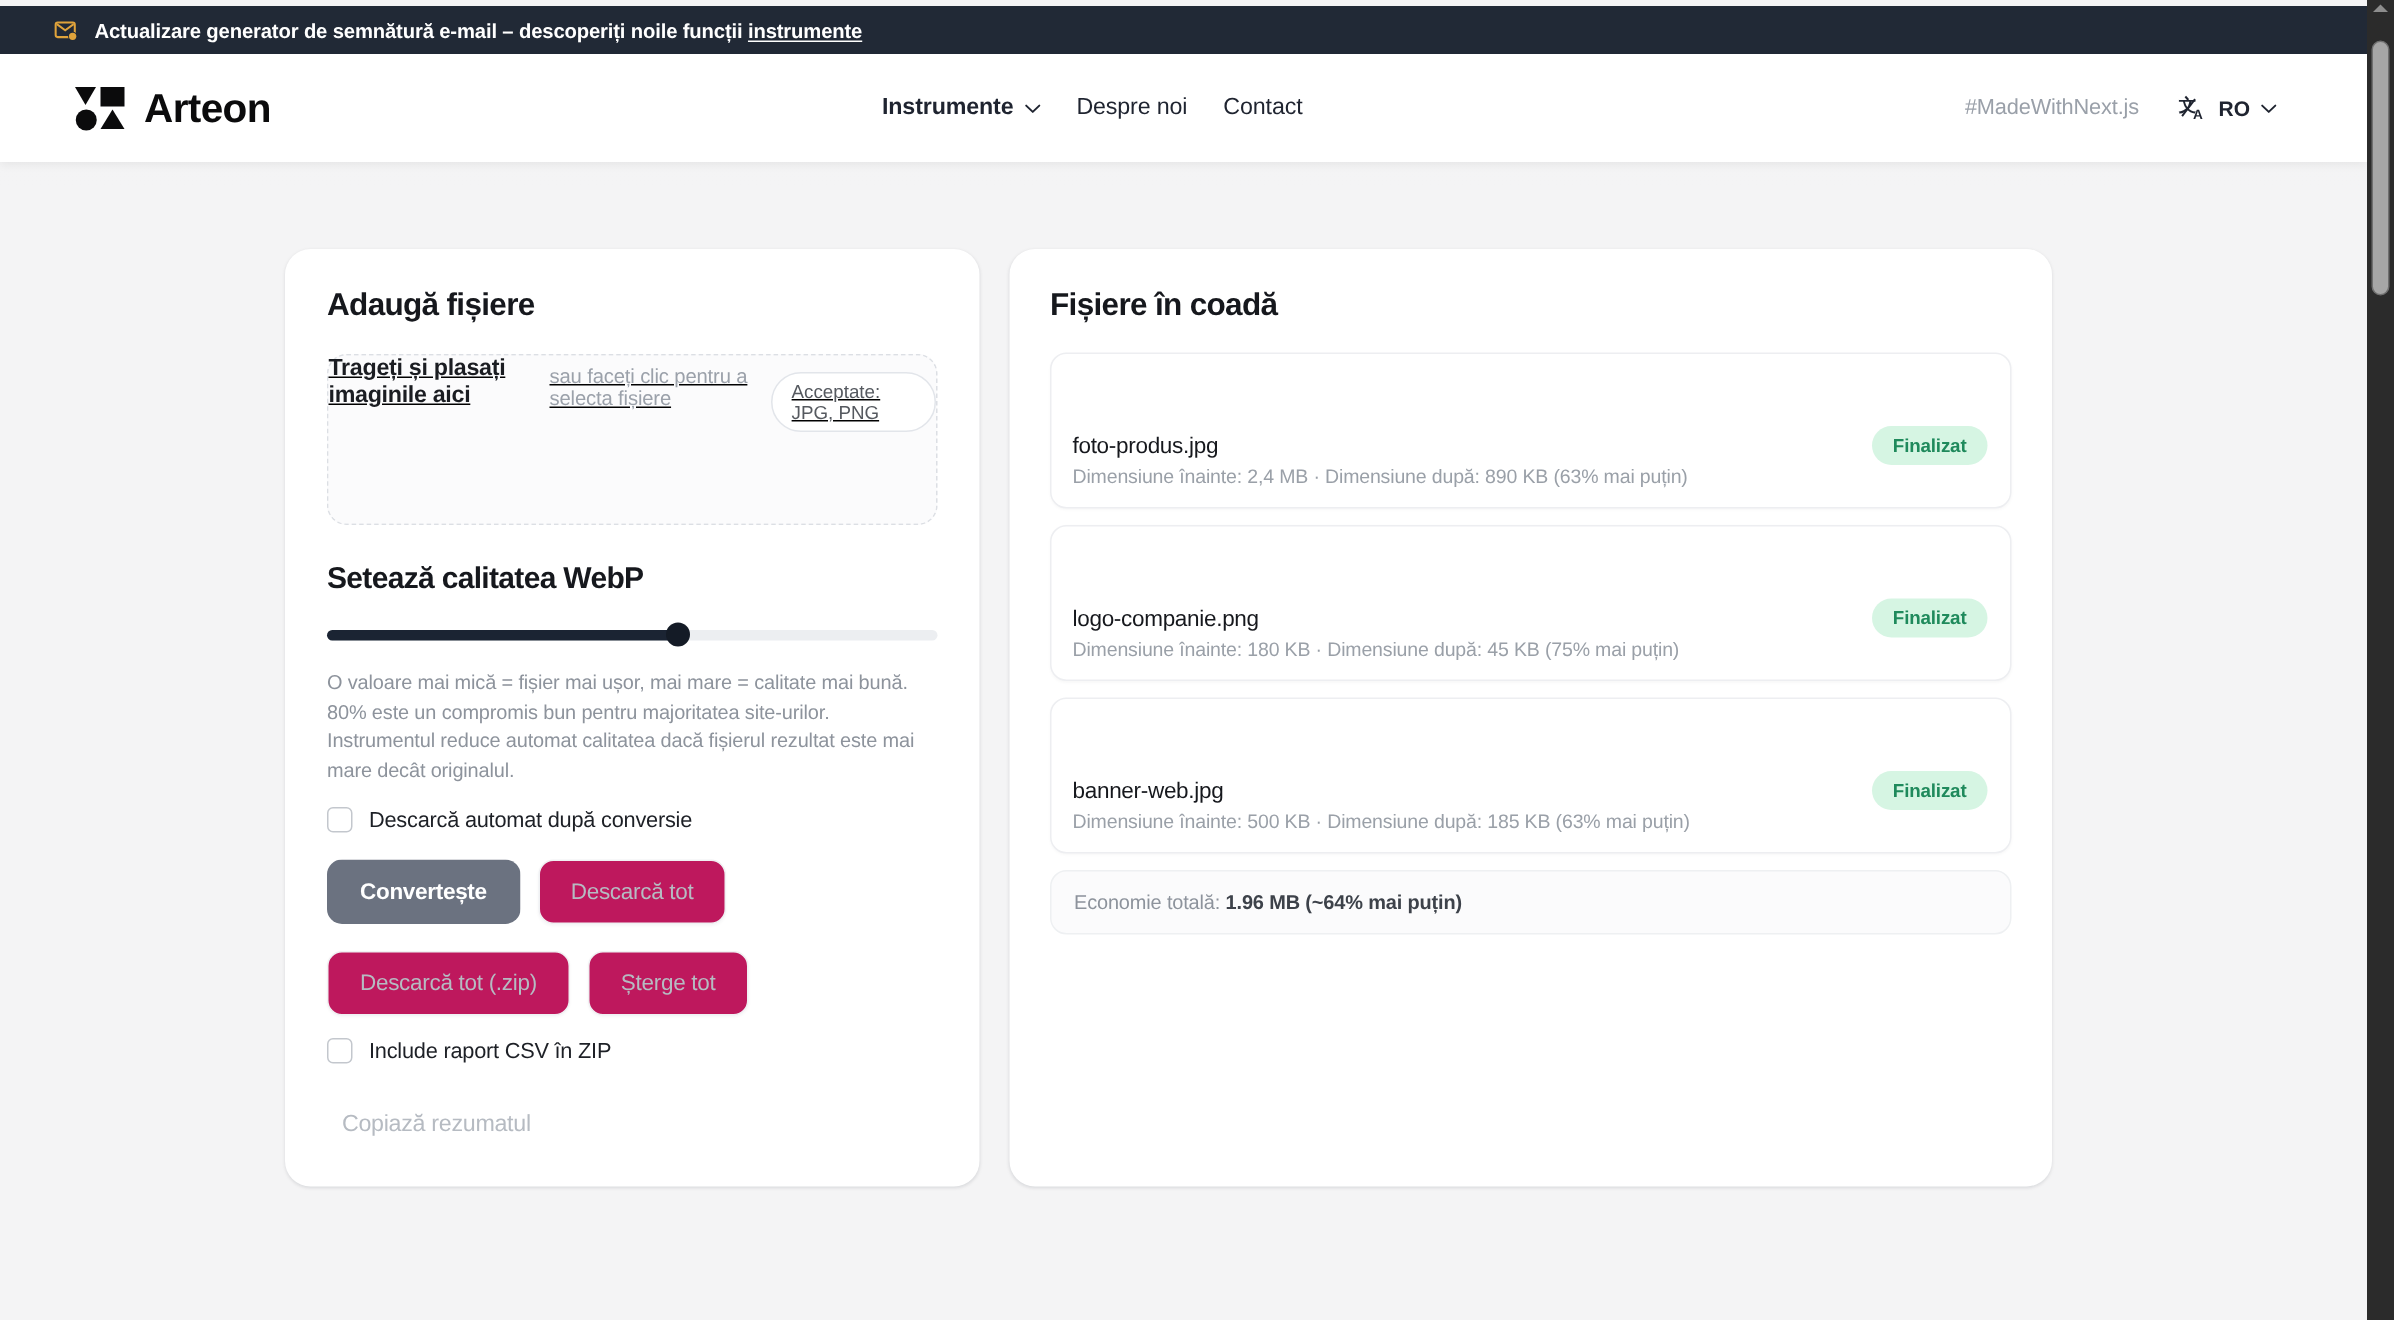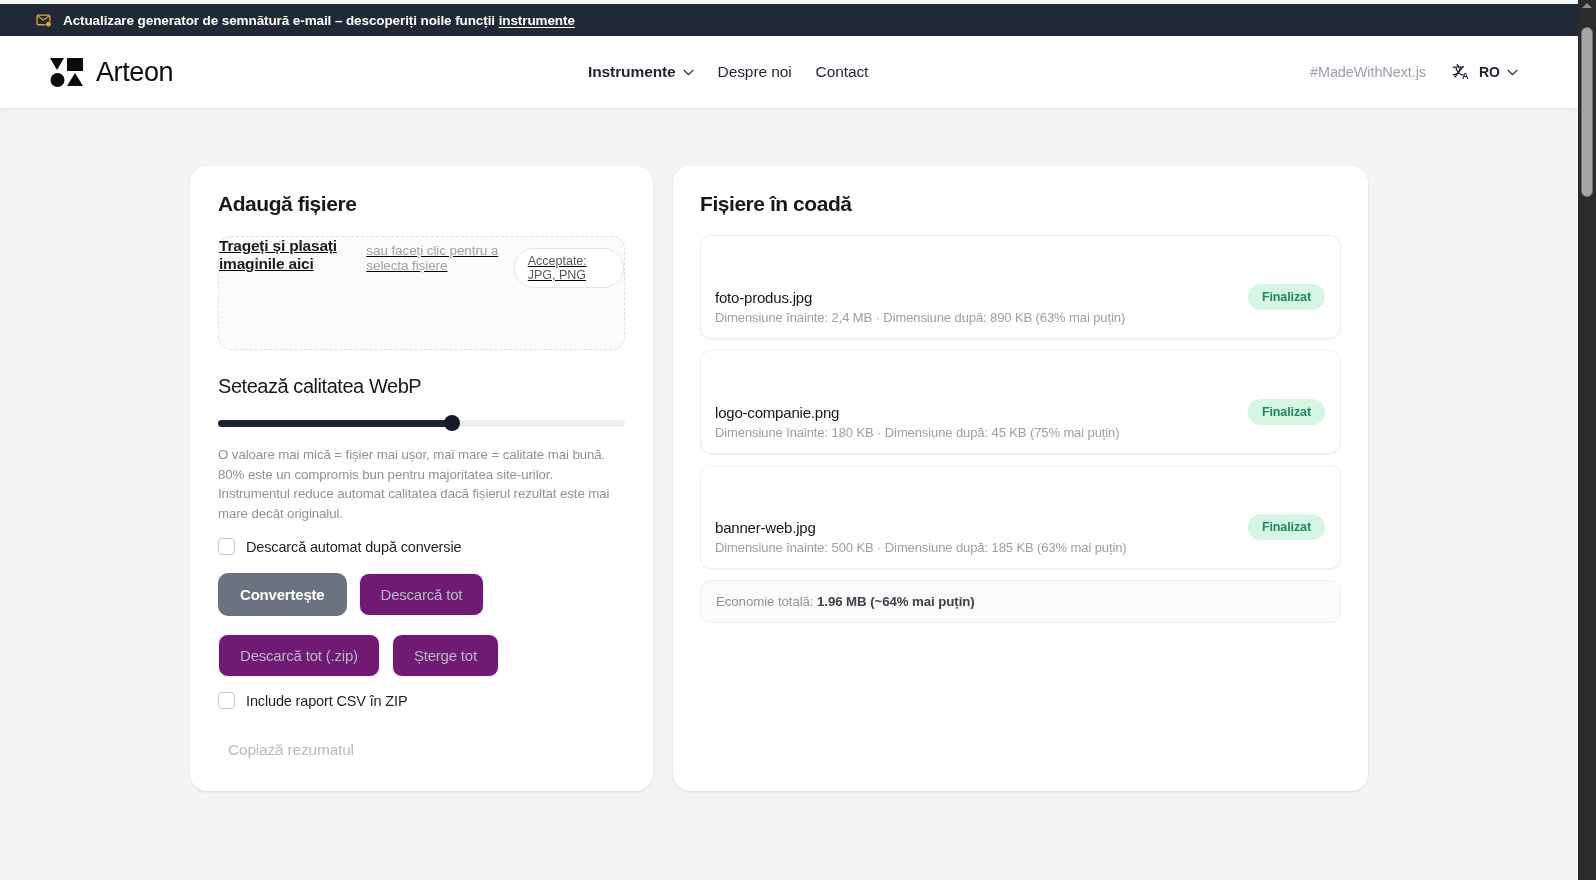--- a/index.html
+++ b/index.html
@@ -59,21 +59,21 @@
   }
   .brand {
     display: flex;
     align-items: center;
     gap: 11px;
     margin-left: 50px;
   }
   .brand-mark { width: 35px; height: 32px; display: block; }
   .brand-name {
     font-size: 27px;
-    font-weight: 400;
+    font-weight: 700;
     color: #0b0b0c;
     letter-spacing: -0.4px;
   }
 
   .nav {
     position: absolute;
     left: 588px;
     display: flex;
     align-items: center;
     gap: 24px;
@@ -167,21 +167,21 @@
     background: #fff;
     padding: 5px 13px;
     font-size: 12.5px;
     color: #55595f;
   }
 
   
   .section-title {
     margin-top: 25px;
     font-size: 20px;
-    font-weight: 400;
+    font-weight: 700;
     color: #16181d;
     letter-spacing: -0.45px;
   }
   .slider-wrap {
     margin-top: 17px;
     position: relative;
     height: 16px;
     cursor: pointer;
   }
   .slider-track {
@@ -251,21 +251,21 @@
     cursor: pointer;
     white-space: nowrap;
     background: #fff;
   }
   .btn-primary {
     background: #6b7280;
     color: #ffffff;
     font-weight: 700;
   }
   .btn-ghost {
-    background: #701a75;
+    background: #be185d;
     color: #b6bbc2;
     border: 1px solid #f0f1f3;
     box-shadow: 0 1px 2px rgba(16,24,40,0.04);
   }
   .link-btn {
     margin-top: 32px;
     font-size: 15.5px;
     color: #b6bbc2;
     letter-spacing: -0.2px;
     cursor: pointer;

